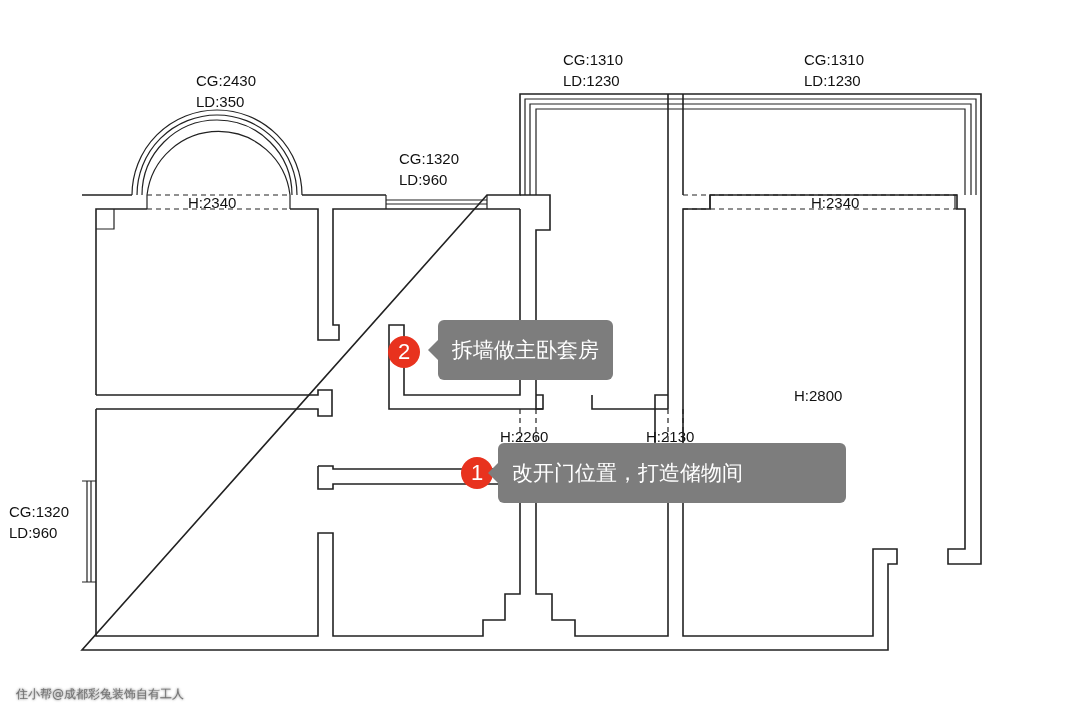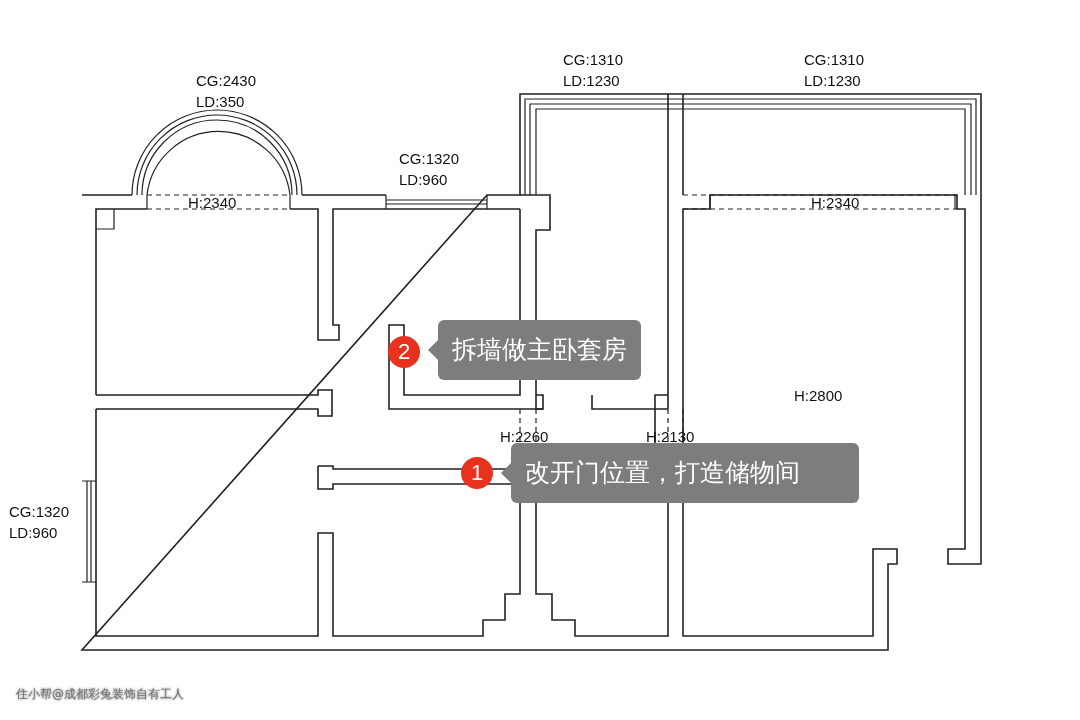--- a/index.html
+++ b/index.html
@@ -2,21 +2,21 @@
 <html><head>
 <meta charset="utf-8">
 <style>
   html, body { margin: 0; padding: 0; background: #ffffff; }
   body { width: 1080px; height: 720px; position: relative; overflow: hidden; font-family: "Liberation Sans", sans-serif; }
   #plan { position: absolute; left: 0; top: 0; }
   .wall { fill: none; stroke: #222; stroke-width: 1.6; }
   .thin { fill: none; stroke: #222; stroke-width: 1.2; }
   .dash { fill: none; stroke: #222; stroke-width: 1.2; stroke-dasharray: 5 4; }
   .lbl { font-family: "Liberation Sans", sans-serif; font-size: 15px; fill: #111; }
-  .callout { position: absolute; background: #7d7d7d; color: #fff; border-radius: 6px; font-family: "DejaVu Sans", sans-serif; font-size: 25px; line-height: 60px; height: 60px; padding: 0 14px; white-space: nowrap; }
+  .callout { position: absolute; background: #7d7d7d; color: #fff; border-radius: 6px; font-family: "DejaVu Sans", sans-serif; font-size: 21px; line-height: 60px; height: 60px; padding: 0 14px; white-space: nowrap; }
   .callout::before { content: ""; position: absolute; left: -10px; top: 50%; margin-top: -10px; border-top: 10px solid transparent; border-bottom: 10px solid transparent; border-right: 10px solid #7d7d7d; }
   .badge { position: absolute; width: 32px; height: 32px; border-radius: 50%; color: #fff; font-family: "Liberation Sans", sans-serif; font-size: 22px; line-height: 32px; text-align: center; }
   .watermark { position: absolute; left: 16px; top: 686px; font-family: "DejaVu Sans", sans-serif; font-size: 12px; color: #737373; text-shadow: 0 0 2px #999, 0 0 3px #aaa; }
 </style>
 </head>
 <body>
 
 <svg id="plan" width="1080" height="720" viewBox="0 0 1080 720">
 
   <path class="wall" d="M82 195 L132 195 M302 195 L386 195 M487 195 L520 195 L520 94 L981 94 L981 564 L948 564 L948 549 L965 549 L965 209 L957 209 L957 195 L710 195 L710 209 L683 209 L683 636 L873 636 L873 549 L897 549 L897 564 L888 564 L888 650 L82 650 Z"></path>
@@ -65,15 +65,15 @@
   <text class="lbl" x="811" y="208">H:2340</text>
   <text class="lbl" x="500" y="442">H:2260</text>
   <text class="lbl" x="646" y="442">H:2130</text>
   <text class="lbl" x="794" y="401">H:2800</text>
 </svg>
 
 <div class="badge" style="left:388px; top:336px; background:#e8321e;">2</div>
 <div class="callout" style="left:438px; top:320px;">拆墙做主卧套房</div>
 
 <div class="badge" style="left:461px; top:457px; background:#e8321e;">1</div>
-<div class="callout" style="left:511px; top:443px; width:320px;">改开门位置，打造储物间</div>
+<div class="callout" style="left:498px; top:443px; width:320px;">改开门位置，打造储物间</div>
 
 <div class="watermark">住小帮@成都彩兔装饰自有工人</div>
 
 </body></html>

